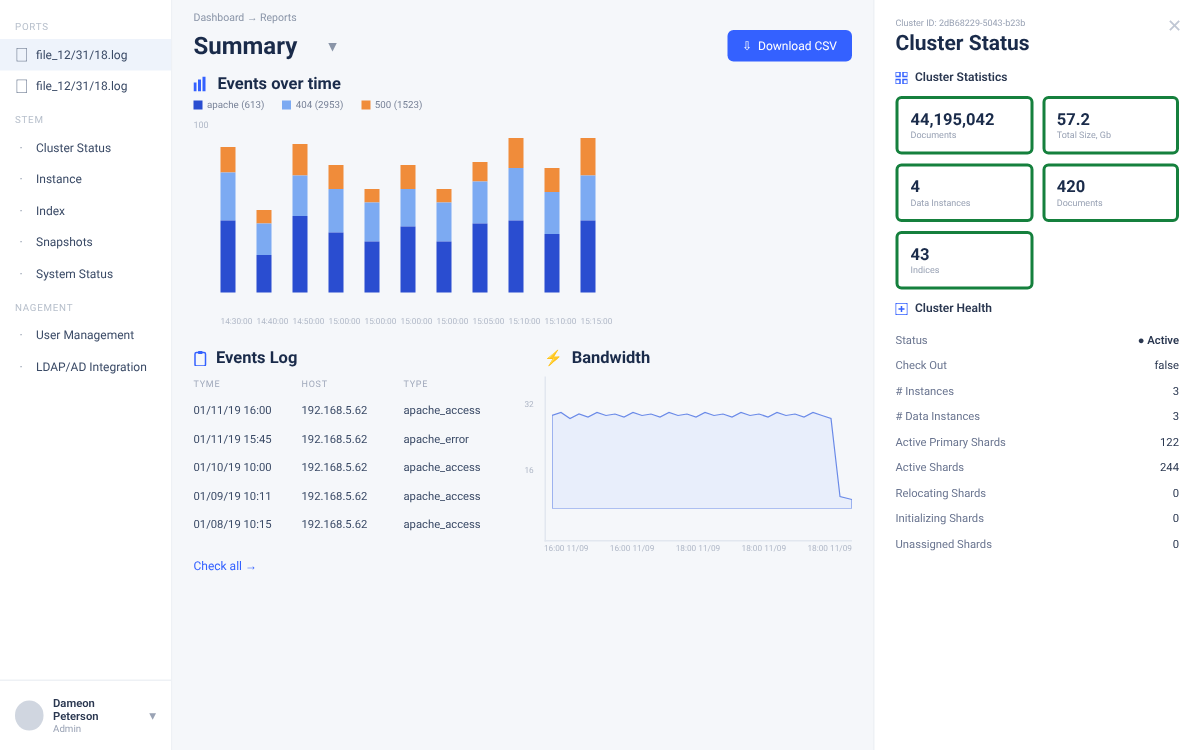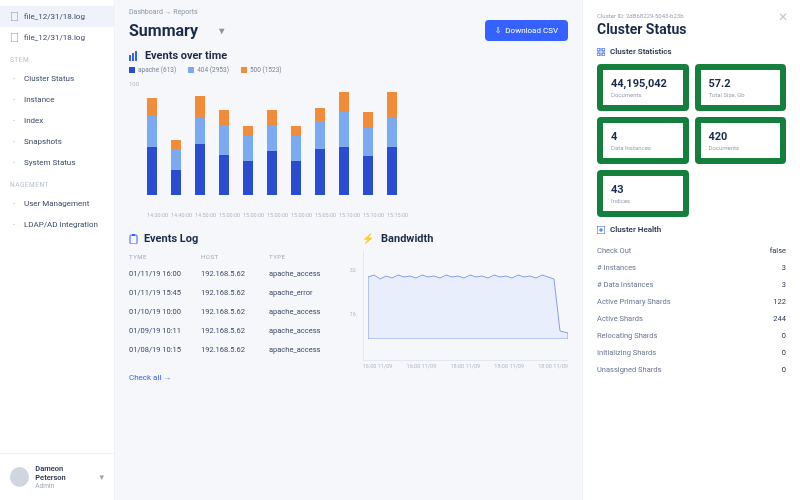--- a/index.html
+++ b/index.html
@@ -43,33 +43,34 @@
 .bwline{position:absolute;top:18px;left:4px;right:4px;height:70px}
 .bwylab{position:absolute;left:-14px;font-size:5.5px;color:#b0b8c7}
 .bwxlabs{display:flex;justify-content:space-between;font-size:5.5px;color:#b0b8c7;margin-top:2px}
 .panel{width:218px;background:#fff;padding:12px 14px;border-left:1px solid #eef1f5;position:relative}
 .close{position:absolute;top:10px;right:12px;color:#c0c7d4;font-size:12px;cursor:pointer}
 .cid{font-size:6px;color:#9aa3b5}
 .ptitle{font-size:14px;font-weight:700;margin:2px 0 10px}
 .subh{font-size:8px;font-weight:600;color:#2a3750;display:flex;align-items:center;gap:5px;margin:8px 0}
 .subh .ic2{color:#3461ff;font-size:8px}
 .stats{display:grid;grid-template-columns:1fr 1fr;gap:6px}
-.stat{border:6px solid #15803d;border-radius:4px;padding:7px 8px}
+.stat{border:2px solid #15803d;border-radius:4px;padding:7px 8px}
 .stat .v{font-size:11px;font-weight:700;color:#1a2b4a}
 .stat .l{font-size:6px;color:#9aa3b5;margin-top:1px}
 .health{margin-top:6px}
 .hr{display:flex;justify-content:space-between;font-size:7.5px;padding:4px 0;color:#6a7590}
 .hr .val{color:#2a3750}
 .active-dot{color:#1abc66;font-weight:600}
 svg{display:block}
 </style>
 </head>
 <body>
 
 <div class="sidebar">
+  <div class="sb-section">PORTS</div>
   <div id="sb-reports">
       <div class="sb-item active">
         <span class="ic">
           <svg width="7" height="9">
             <rect width="7" height="9" rx="1" fill="none" stroke="#8a95a8"></rect>
           </svg>
         </span>
         <span>file_12/31/18.log</span>
       </div>
       <div class="sb-item">
@@ -345,20 +346,24 @@
     <span class="ic2">
       <svg width="8" height="8" viewBox="0 0 8 8">
           <rect x="0" y="0" width="8" height="8" rx="1" fill="none" stroke="#3461ff"></rect>
           <path d="M4 2v4M2 4h4" stroke="#3461ff"></path>
         </svg>
     </span>
     <span>Cluster Health</span>
   </div>
   <div class="health" id="health">
       <div class="hr">
+        <span>Status</span>
+        <span class="val active-dot">● Active</span>
+      </div>
+      <div class="hr">
         <span>Check Out</span>
         <span class="val ">false</span>
       </div>
       <div class="hr">
         <span># Instances</span>
         <span class="val ">3</span>
       </div>
       <div class="hr">
         <span># Data Instances</span>
         <span class="val ">3</span>

